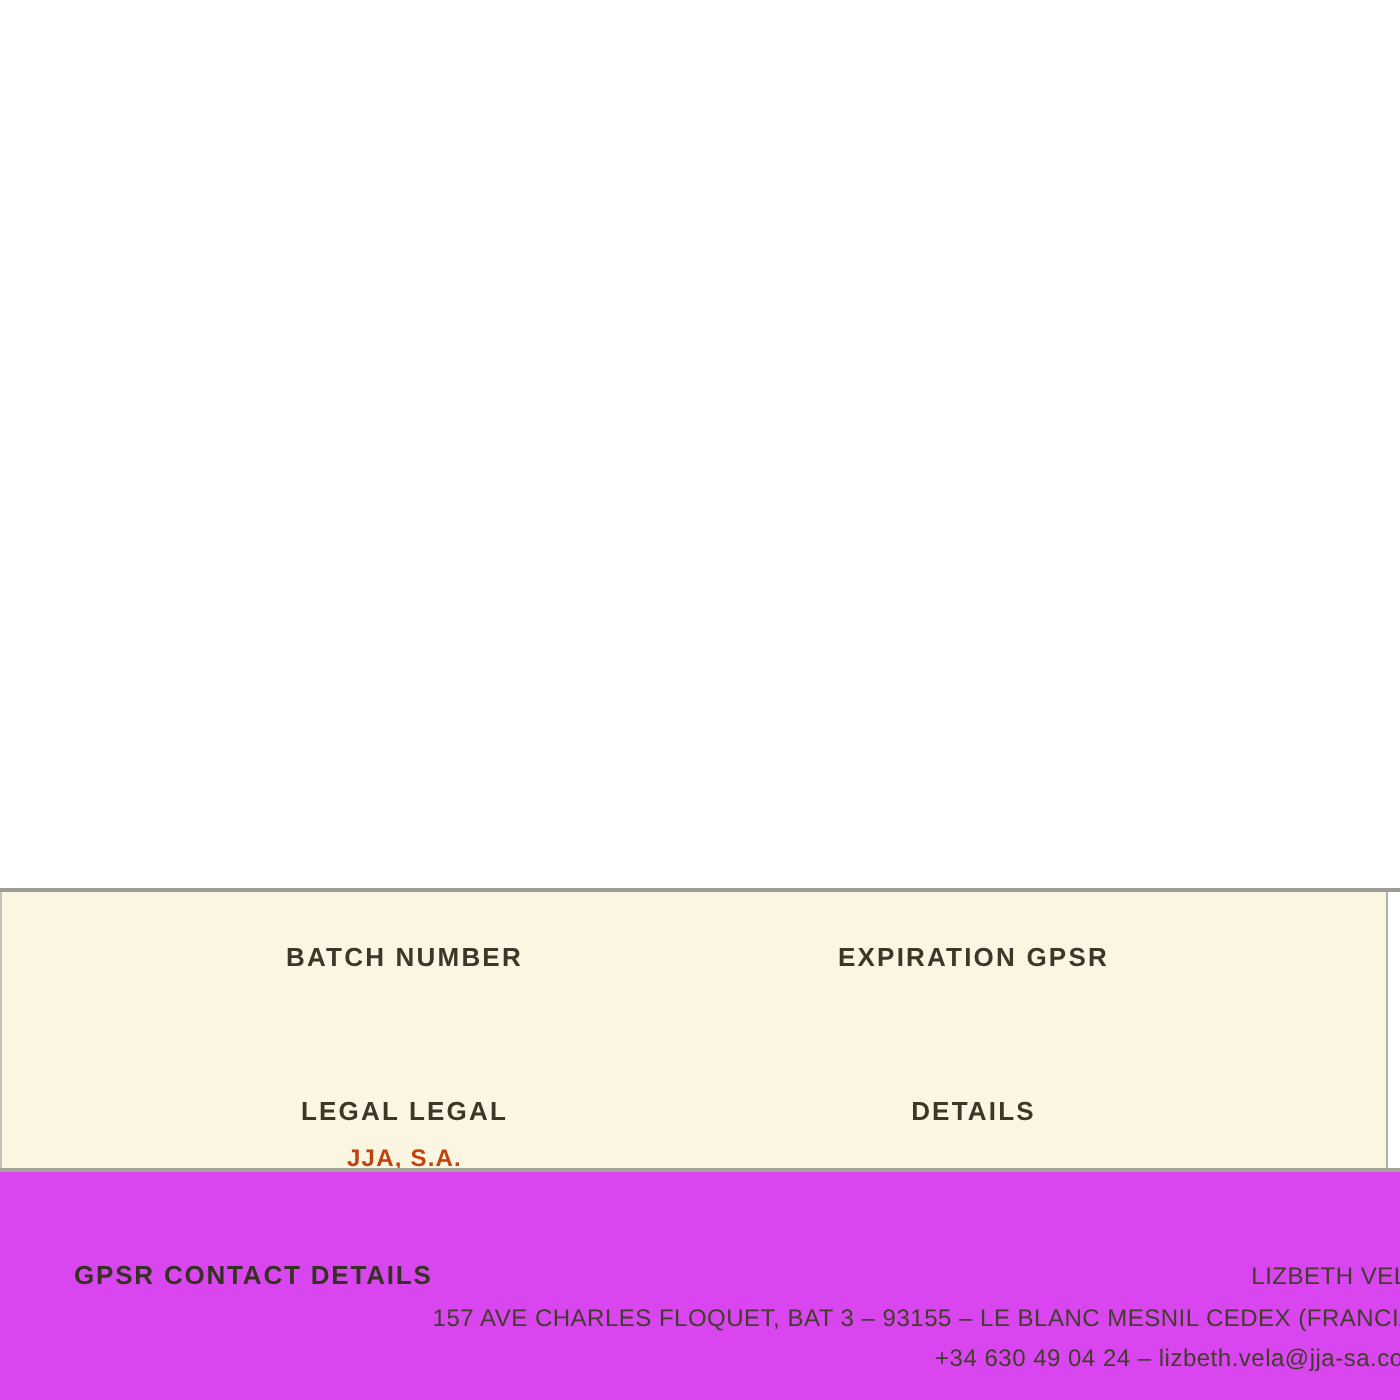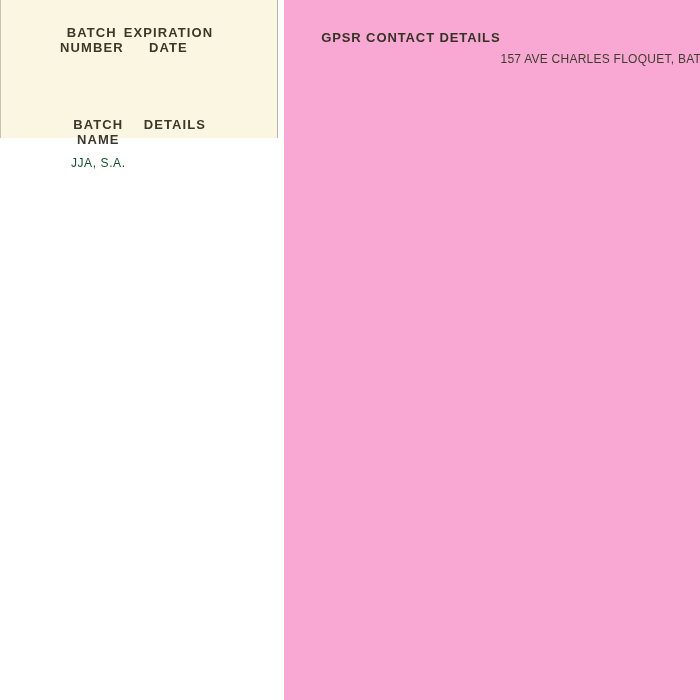--- a/index.html
+++ b/index.html
@@ -1,19 +1,19 @@
 <!DOCTYPE html>
 <html><head>
 <meta charset="utf-8">
 <style>
   * { margin: 0; padding: 0; box-sizing: border-box; }
   html, body { width: 700px; height: 700px; background: #ffffff; overflow: hidden; }
   body { font-family: "Liberation Sans", sans-serif; color: #3b382a; }
 
-  .page { width: 700px; height: 700px; display: flex; flex-direction: row; background: #ffffff; }
+  .page { width: 700px; height: 700px; display: flex; flex-direction: column; background: #ffffff; }
 
   
   .image-area { height: 444px; background: #ffffff; }
 
   .top-rule { border-top: 2px solid #9c9c94; width: 700px; }
 
   
   .info-panel {
     height: 138px;
     background: #faf6e1;
@@ -27,33 +27,33 @@
   .info-cell { flex: 1 1 50%; text-align: center; }
   .info-label {
     font-size: 13px;
     font-weight: bold;
     letter-spacing: 1.1px;
     color: #3b382a;
   }
   .info-value {
     margin-top: 9px;
     font-size: 12px;
-    font-weight: normal;
+    font-weight: bold;
     letter-spacing: 0.6px;
-    color: #14532d;
+    color: #c2410c;
     min-height: 13px;
   }
 
   .mid-rule { border-top: 2px solid #a3a399; width: 700px; }
 
   
   .contact-bar {
     flex: 1;
-    background: #f9a8d4;
-    padding: 28px 32px 0 37px;
+    background: #d946ef;
+    padding: 42px 32px 0 37px;
     display: flex;
     justify-content: space-between;
     align-items: flex-start;
   }
   .contact-title {
     font-size: 13px;
     font-weight: bold;
     letter-spacing: 0.9px;
     color: #353223;
     white-space: nowrap;
@@ -77,27 +77,27 @@
 
   <div class="top-rule"></div>
 
   <div class="info-panel">
     <div class="info-row">
       <div class="info-cell">
         <div class="info-label">BATCH NUMBER</div>
         <div class="info-value"></div>
       </div>
       <div class="info-cell">
-        <div class="info-label">EXPIRATION DATE</div>
+        <div class="info-label">EXPIRATION GPSR</div>
         <div class="info-value"></div>
       </div>
     </div>
     <div class="info-row">
       <div class="info-cell">
-        <div class="info-label">BATCH NAME</div>
+        <div class="info-label">LEGAL LEGAL</div>
         <div class="info-value">JJA, S.A.</div>
       </div>
       <div class="info-cell">
         <div class="info-label">DETAILS</div>
       </div>
     </div>
   </div>
 
   <div class="mid-rule"></div>
 

